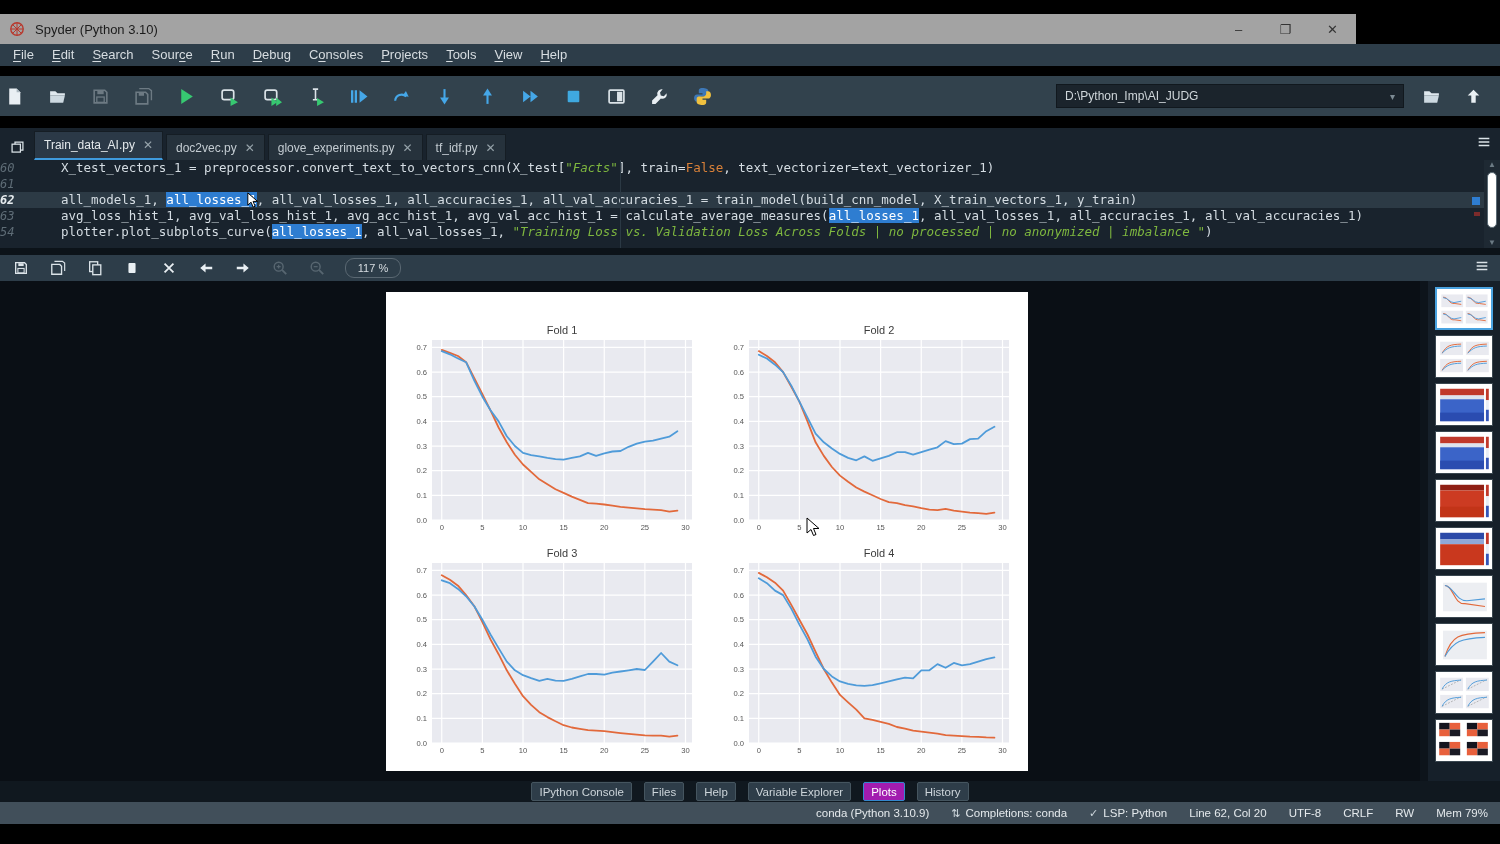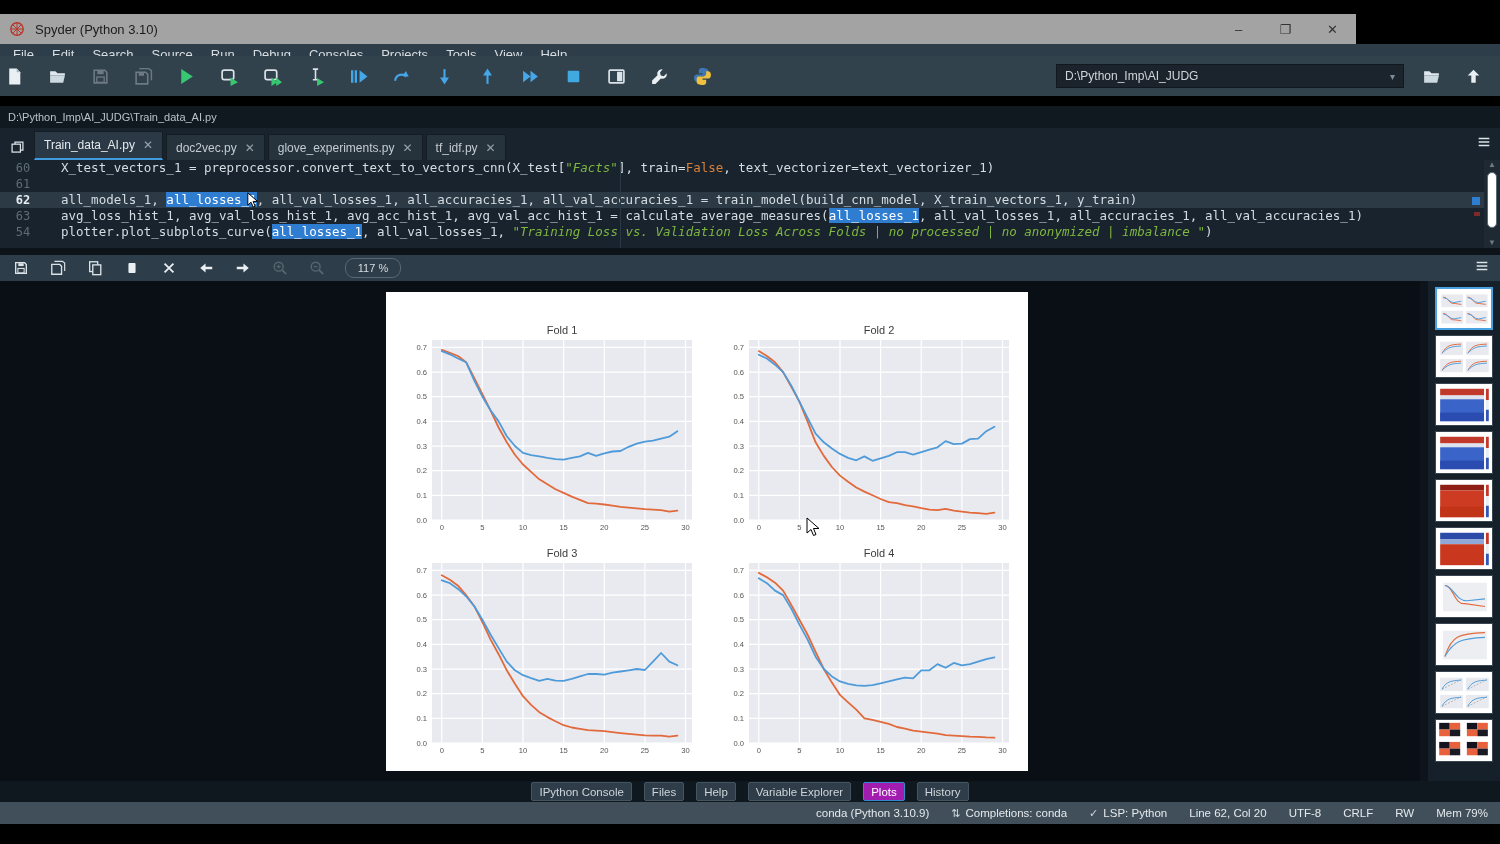--- a/index.html
+++ b/index.html
@@ -10,42 +10,42 @@
   #titlebar{top:14px;left:0;width:1356px;height:30px;background:#a3a3a3;display:flex;align-items:center;color:#1b1b1b;justify-content:center;}
   #titlebar .logo{width:16px;height:16px;margin:0 10px 0 9px;}
   #titlebar .ttl{font-size:13px;}
   #wincontrols{margin-left:auto;display:flex;height:100%;}
   #wincontrols .wc{width:47px;display:flex;align-items:center;justify-content:center;color:#333;font-size:13px;}
   
   #menubar{top:44px;left:0;width:1500px;height:22px;background:#2d3d49;display:flex;align-items:center;padding-left:4px;box-sizing:border-box;}
   .menu-item{color:#d7dde1;font-size:13px;padding:0 9px;line-height:22px;cursor:default;}
   .menu-item u{text-decoration:underline;text-underline-offset:2px;}
   
-  #toolbar{top:56px;left:0;width:1500px;height:40px;background:#32424d;display:flex;align-items:center;padding-left:1px;box-sizing:border-box;gap:40px;}
+  #toolbar{top:76px;left:0;width:1500px;height:40px;background:#32424d;display:flex;align-items:center;padding-left:1px;box-sizing:border-box;gap:40px;}
   .tb-icon{width:26px;height:26px;margin-right:17px;display:flex;align-items:center;justify-content:center;}
   .tb-icon svg{width:19px;height:19px;}
   .tb-icon.disabled{opacity:.35;}
   #workdir-wrap{margin-left:auto;display:flex;align-items:center;margin-right:10px;}
   #workdir{width:330px;height:22px;background:#1b242c;border:1px solid #11181e;color:#cfd6da;
            font-size:12px;display:flex;align-items:center;padding:0 8px;justify-content:space-between;}
   #workdir .caret{color:#7d8b94;font-size:10px;}
   
   #pathbar{top:106px;left:0;width:1500px;height:22px;background:#101920;display:flex;align-items:center;color:#b9c2c8;font-size:11px;padding-left:8px;box-sizing:border-box;}
   
   #tabbar{top:128px;left:0;width:1500px;height:32px;background:#19232d;display:flex;align-items:flex-end;}
   #tabbrowse{width:34px;height:26px;display:flex;align-items:center;justify-content:center;}
   .etab{height:25px;display:flex;align-items:center;background:#26323c;color:#c4ccd2;font-size:12px;
         padding:0 9px;margin-right:3px;border:1px solid #151d24;border-bottom:none;}
   .etab .x{margin-left:8px;color:#97a4ab;font-size:12px;}
   .etab.active{background:#2b3947;color:#e4e9ec;border-bottom:2px solid #3f9bde;height:26px;}
   #tabbar-menu{margin-left:auto;margin-right:8px;align-self:center;}
   
   #editor{top:160px;left:0;width:1500px;height:88px;background:#19232d;font-family:"DejaVu Sans Mono","Liberation Mono",monospace;font-size:12.5px;}
   .cline{position:relative;height:16px;line-height:16px;white-space:pre;display:flex;}
-  .cline .gut{width:46px;text-align:center;padding-right:15px;color:#5e6c76;flex:none;font-size:12px;}
+  .cline .gut{width:46px;text-align:left;padding-right:15px;color:#5e6c76;flex:none;font-size:12px;font-style:italic;}
   .cline.current{background:#2c3a45;}
   .cline.current .gut{color:#e7ecef;font-weight:bold;}
   .seg-p{color:#d5dde3;}
   .seg-s{color:#7eb73f;font-style:italic;}
   .seg-k{color:#d98139;}
   .seg-sel{background:#2e7dd1;color:#fff;}
   #ruler{top:160px;left:620px;width:1px;height:88px;background:#2b3944;}
   
   #escroll{top:160px;left:1484px;width:16px;height:88px;background:#1e2933;display:flex;flex-direction:column;align-items:center;}
   #escroll .arr{color:#6b7a84;font-size:8px;line-height:10px;}
@@ -235,23 +235,20 @@
           </svg>
       </div>
       <div class="tb-icon" style="margin:0 4px 0 10px;">
         <svg viewBox="0 0 18 18">
             <path d="M9 2.5l5.5 5.5h-3.4v7H6.9V8H3.5z" fill="#e9eff3"></path>
           </svg>
       </div>
     </div>
   </div>
 
-  <div class="abs" id="pathbar">
-    <span>D:\Python_Imp\AI_JUDG\Train_data_AI.py</span>
-  </div>
 
   <div class="abs" id="tabbar">
     <div id="tabbrowse">
       <svg width="15" height="15" viewBox="0 0 18 18">
           <rect x="2.5" y="5" width="10" height="9.5" fill="none" stroke="#dbe3e8" stroke-width="1.5"></rect>
           <path d="M6 5V2.5h9.5V12h-3" fill="none" stroke="#dbe3e8" stroke-width="1.5"></path>
         </svg>
     </div>
     <div id="etabs" style="display:flex;align-items:flex-end;">
         <div class="etab active">

